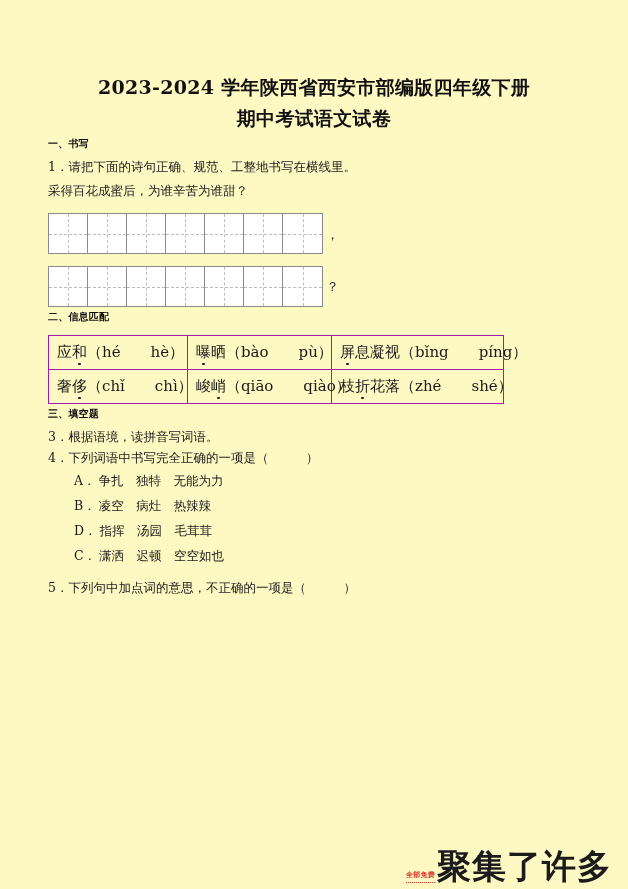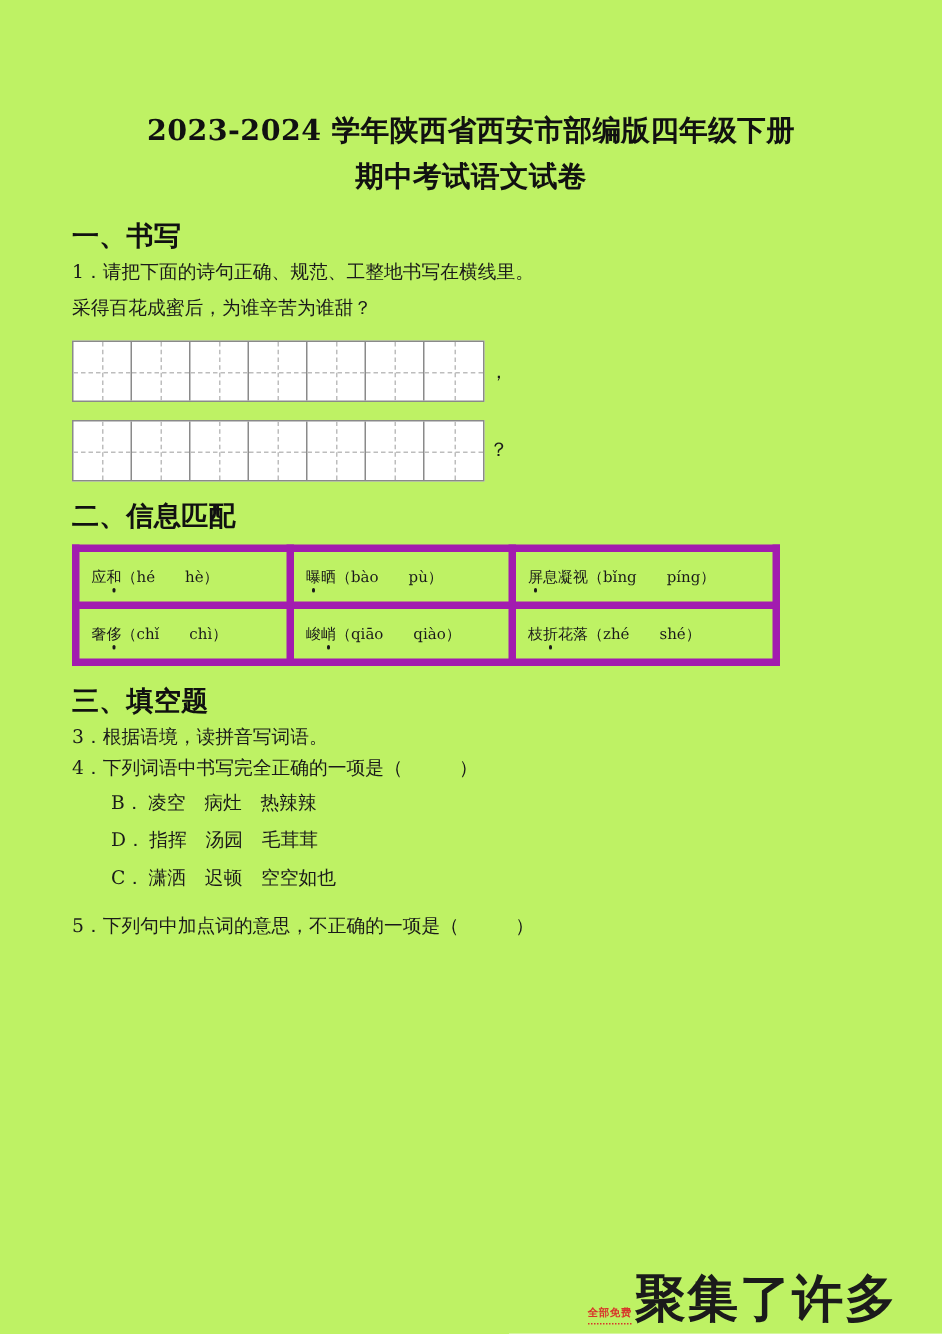--- a/index.html
+++ b/index.html
@@ -13,21 +13,21 @@
     position: relative;
     font-family: "DejaVu Serif", "Liberation Serif", serif;
     color: #1a1a1a;
     overflow: hidden;
   }
   .page {
     position: absolute;
     left: 0; top: 0;
     width: 628px;
     height: 889px;
-    background: #bef264;
+    background: #fef9c3;
   }
   .content {
     position: absolute;
     left: 48px;
     top: 72px;
     width: 532px;
   }
 
   
   .doc-title {
@@ -36,23 +36,22 @@
     font-size: 19px;
     line-height: 31px;
     letter-spacing: 0.3px;
     color: #111;
   }
   .doc-title .line2 { display: block; }
 
   
   .section-head {
     font-weight: bold;
-    font-size: 18px;
+    font-size: 10px;
     line-height: 20px;
-    margin-top: 14px;
     margin-bottom: 2px;
     color: #111;
     letter-spacing: 0.2px;
   }
 
   
   .q-line {
     font-size: 12.5px;
     line-height: 21px;
     color: #1a1a1a;
@@ -113,24 +112,24 @@
   .grid-punct.qm { align-self: center; }
 
   
   table.pytable {
     border-collapse: collapse;
     margin-top: 8px;
     table-layout: fixed;
     width: 404px;
   }
   table.pytable td {
-    border: 5px solid #a21caf;
+    border: 1px solid #a21caf;
     height: 29px;
     padding: 2px 8px;
-    font-size: 10px;
+    font-size: 15px;
     vertical-align: middle;
     white-space: nowrap;
   }
   table.pytable td.c1 { width: 122px; }
   table.pytable td.c2 { width: 127px; }
   table.pytable td.c3 { width: 155px; }
   .dotted {
     position: relative;
     display: inline-block;
   }
@@ -151,21 +150,21 @@
   .para {
     font-size: 12.5px;
     line-height: 24px;
     text-align: justify;
     margin-top: 4px;
   }
 
   
   .watermark {
     position: absolute;
-    right: 22px;
+    right: 8px;
     bottom: 6px;
     width: 222px;
     text-align: center;
     font-family: "DejaVu Serif", "Liberation Serif", serif;
   }
   .wm-row {
     display: flex;
     align-items: flex-end;
     justify-content: center;
     line-height: 1;
@@ -250,20 +249,23 @@
       </tr>
     </tbody>
       </table>
 
     <div class="section-head">三、填空题</div>
     <div class="q-line">3．根据语境，读拼音写词语。</div>
 
     <div class="q-line">4．下列词语中书写完全正确的一项是（　　　）</div>
 
     <div class="opt">
+      <span class="optlabel">A．</span><span>争扎　独特　无能为力</span>
+    </div>
+    <div class="opt">
       <span class="optlabel">B．</span><span>凌空　病灶　热辣辣</span>
     </div>
     <div class="opt">
       <span class="optlabel">D．</span><span>指挥　汤园　毛茸茸</span>
     </div>
     <div class="opt">
       <span class="optlabel">C．</span><span>潇洒　迟顿　空空如也</span>
     </div>
 
     <div class="q-line" style="margin-top:9px;">5．下列句中加点词的意思，不正确的一项是（　　　）</div>

